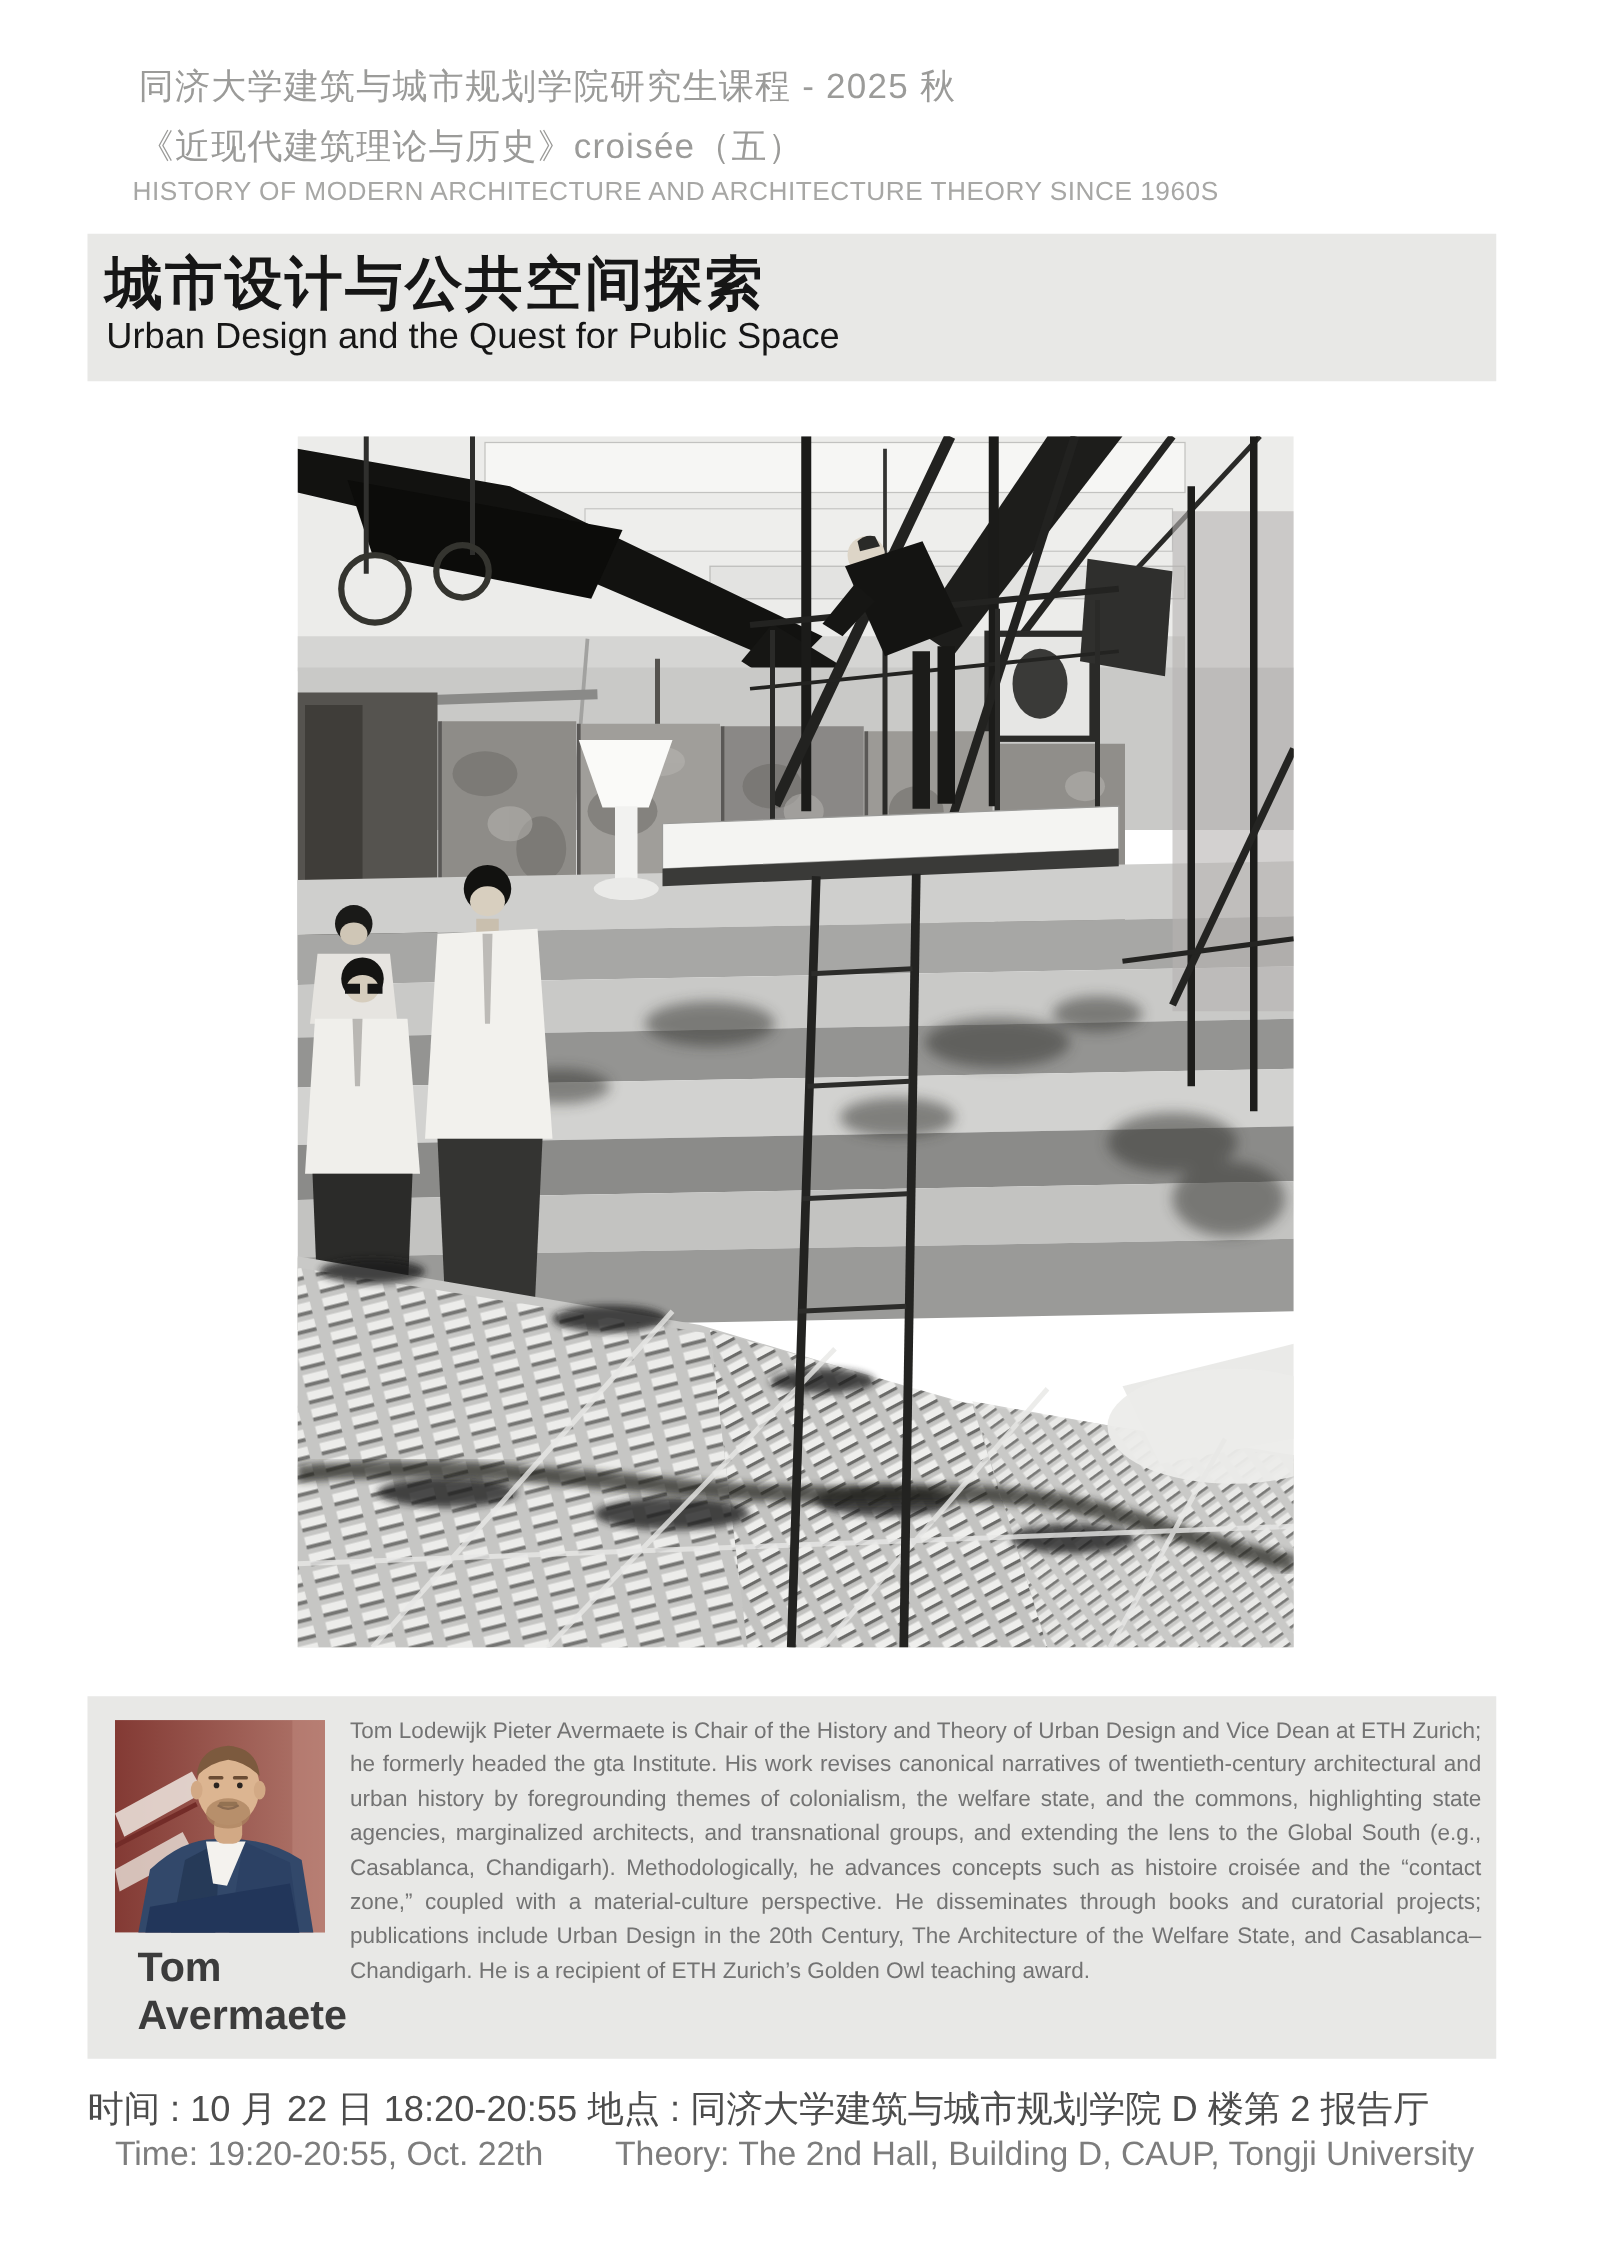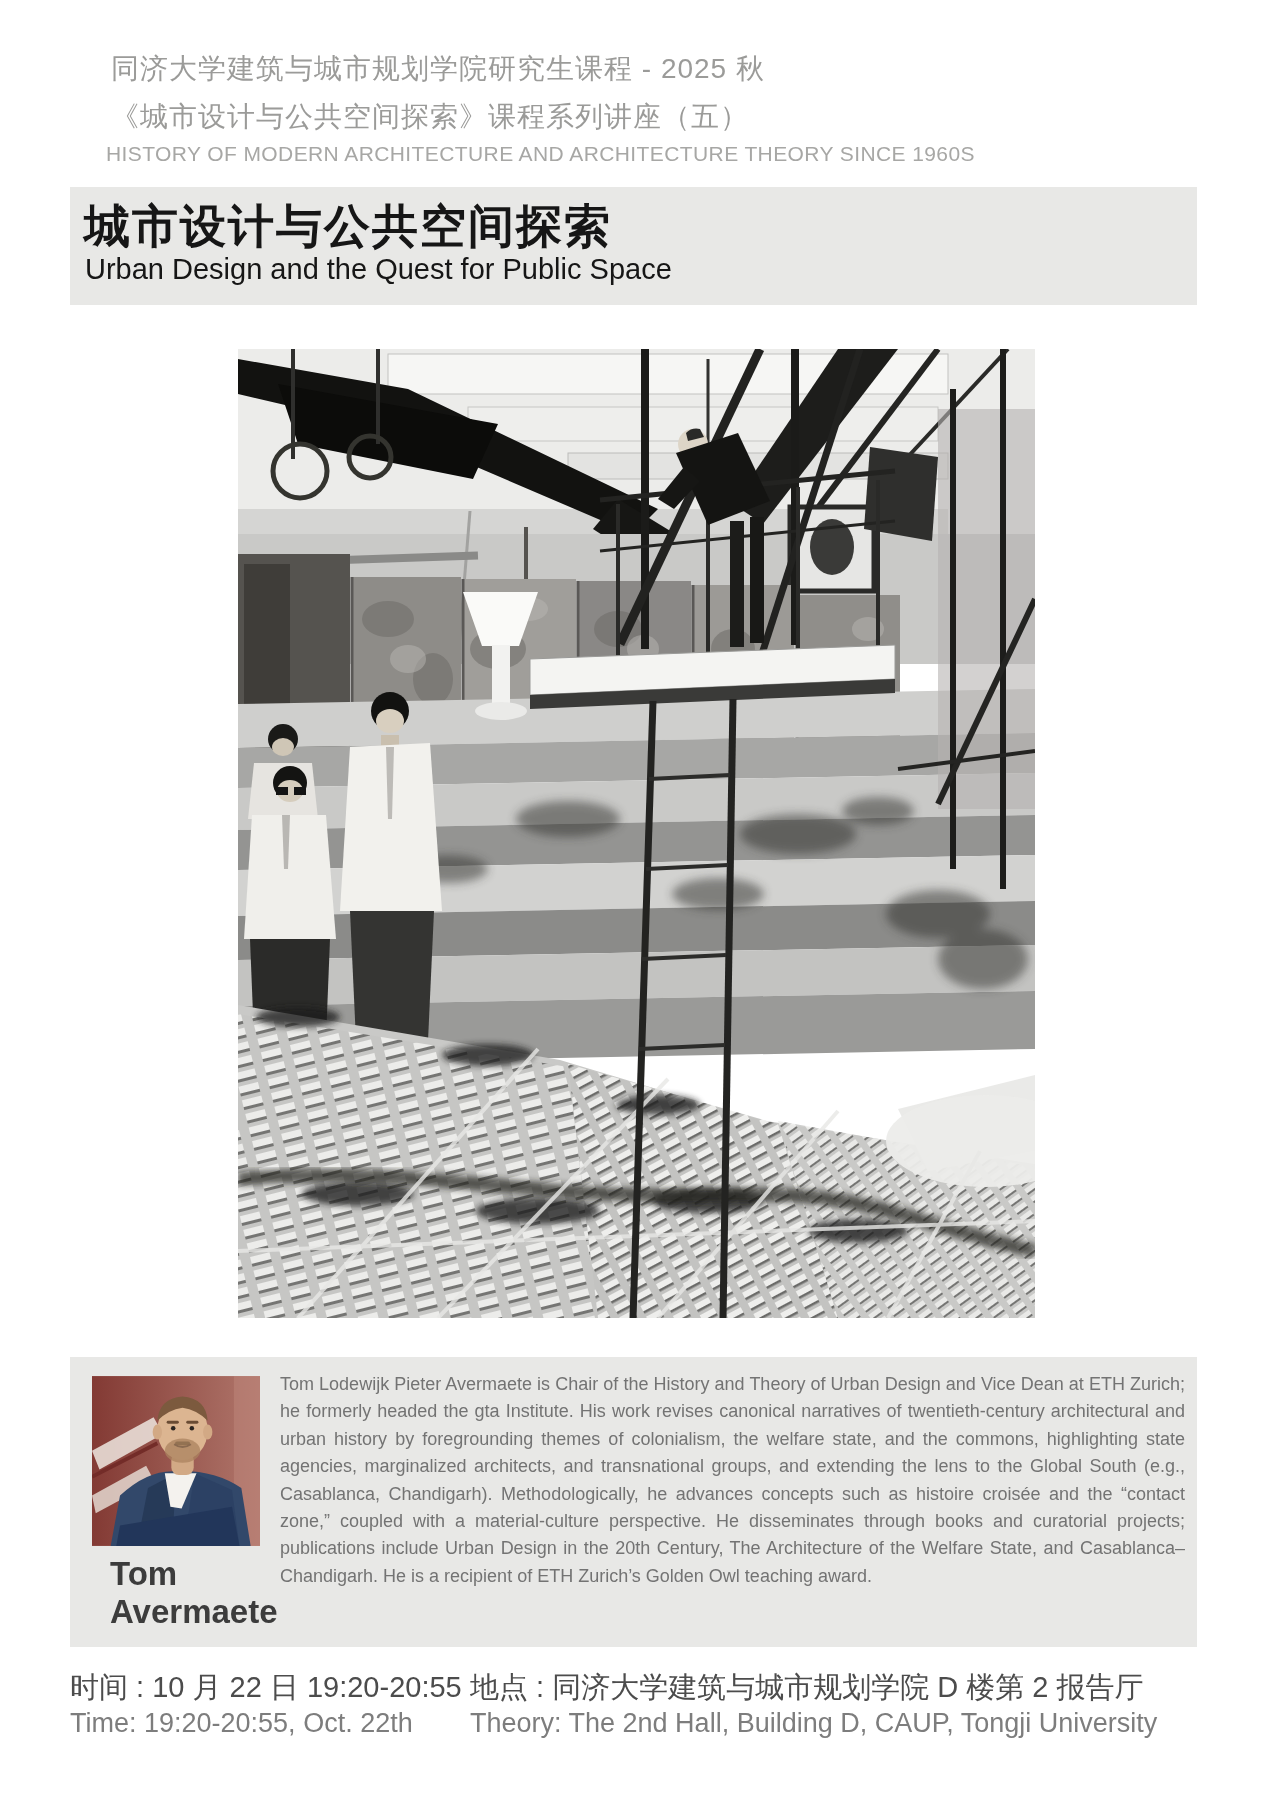--- a/index.html
+++ b/index.html
@@ -11,30 +11,30 @@
   .title-band{left:70px;top:187px;width:1127px;height:118px;background:#e8e8e6;}
   .title-zh{left:84px;top:196px;font-size:46px;font-weight:600;color:#161616;letter-spacing:2px;}
   .title-en{left:85px;top:253px;font-size:29px;font-weight:500;color:#161616;}
   .photo{left:238px;top:349px;width:797px;height:969px;}
   .bio-card{left:70px;top:1357px;width:1127px;height:290px;background:#e8e8e6;}
   .portrait{left:92px;top:1370px;width:168px;height:182px;}
   .bio-name{left:110px;width:190px;font-size:33px;font-weight:bold;color:#3c3c3c;line-height:36px;}
   .bio-text{left:280px;top:1371px;width:905px;font-size:18px;line-height:27.4px;
             color:#737373;text-align:justify;}
   .ft-zh{font-size:29px;color:#4c4c4c;}
-  .ft-en{font-size:27px;color:#7d7d7d;}
+  .ft-en{font-size:27px;color:#7d7d7d;margin-left:22px;}
   svg{display:block;}
 </style>
 </head>
 <body>
 
 <div class="page">
 
   <div class="abs hdr-zh" style="left:70px;top:50px;">同济大学建筑与城市规划学院研究生课程 - 2025 秋</div>
-  <div class="abs hdr-zh" style="left:70px;top:98px;">《城市设计与公共空间探索》课程系列讲座（五）</div>
+  <div class="abs hdr-zh" style="left:70px;top:98px;">《近现代建筑理论与历史》croisée（五）</div>
   <div class="abs hdr-en" style="left:70px;top:142px;">HISTORY OF MODERN ARCHITECTURE AND ARCHITECTURE THEORY SINCE 1960S</div>
 
   <div class="abs title-band"></div>
   <div class="abs title-en">Urban Design and the Quest for Public Space</div>
   <div class="abs title-zh">城市设计与公共空间探索</div>
 
   <div class="abs photo">
     <svg width="797" height="969" viewBox="0 0 797 969">
       <defs>
         <filter id="b2">
@@ -255,18 +255,18 @@
         <circle cx="107" cy="56" r="2.4" fill="#2a2420"></circle>
       <rect x="80" y="48" width="13" height="3" rx="1.5" fill="#6a4c34"></rect>
       <rect x="101" y="48" width="13" height="3" rx="1.5" fill="#6a4c34"></rect>
       <path d="M88,73 Q97,79 106,73" stroke="#8a6a50" stroke-width="2" fill="none"></path>
     </svg>
   </div>
   <div class="abs bio-name" style="top:1556px;">Tom</div>
   <div class="abs bio-name" style="top:1594px;">Avermaete</div>
   <div class="abs bio-text">Tom Lodewijk Pieter Avermaete is Chair of the History and Theory of Urban Design and Vice Dean at ETH Zurich; he formerly headed the gta Institute. His work revises canonical narratives of twentieth-century architectural and urban history by foregrounding themes of colonialism, the welfare state, and the commons, highlighting state agencies, marginalized architects, and transnational groups, and extending the lens to the Global South (e.g., Casablanca, Chandigarh). Methodologically, he advances concepts such as histoire croisée and the “contact zone,” coupled with a material-culture perspective. He disseminates through books and curatorial projects; publications include Urban Design in the 20th Century, The Architecture of the Welfare State, and Casablanca–Chandigarh. He is a recipient of ETH Zurich’s Golden Owl teaching award.</div>
 
-  <div class="abs ft-zh" style="left:70px;top:1668px;">时间 : 10 月 22 日 19:20-20:55</div>
+  <div class="abs ft-zh" style="left:70px;top:1668px;">时间 : 10 月 22 日 18:20-20:55</div>
   <div class="abs ft-en" style="left:70px;top:1708px;">Time: 19:20-20:55, Oct. 22th</div>
   <div class="abs ft-zh" style="left:470px;top:1668px;">地点 : 同济大学建筑与城市规划学院 D 楼第 2 报告厅</div>
   <div class="abs ft-en" style="left:470px;top:1708px;">Theory: The 2nd Hall, Building D, CAUP, Tongji University</div>
 
 </div>
 
 </body></html>

